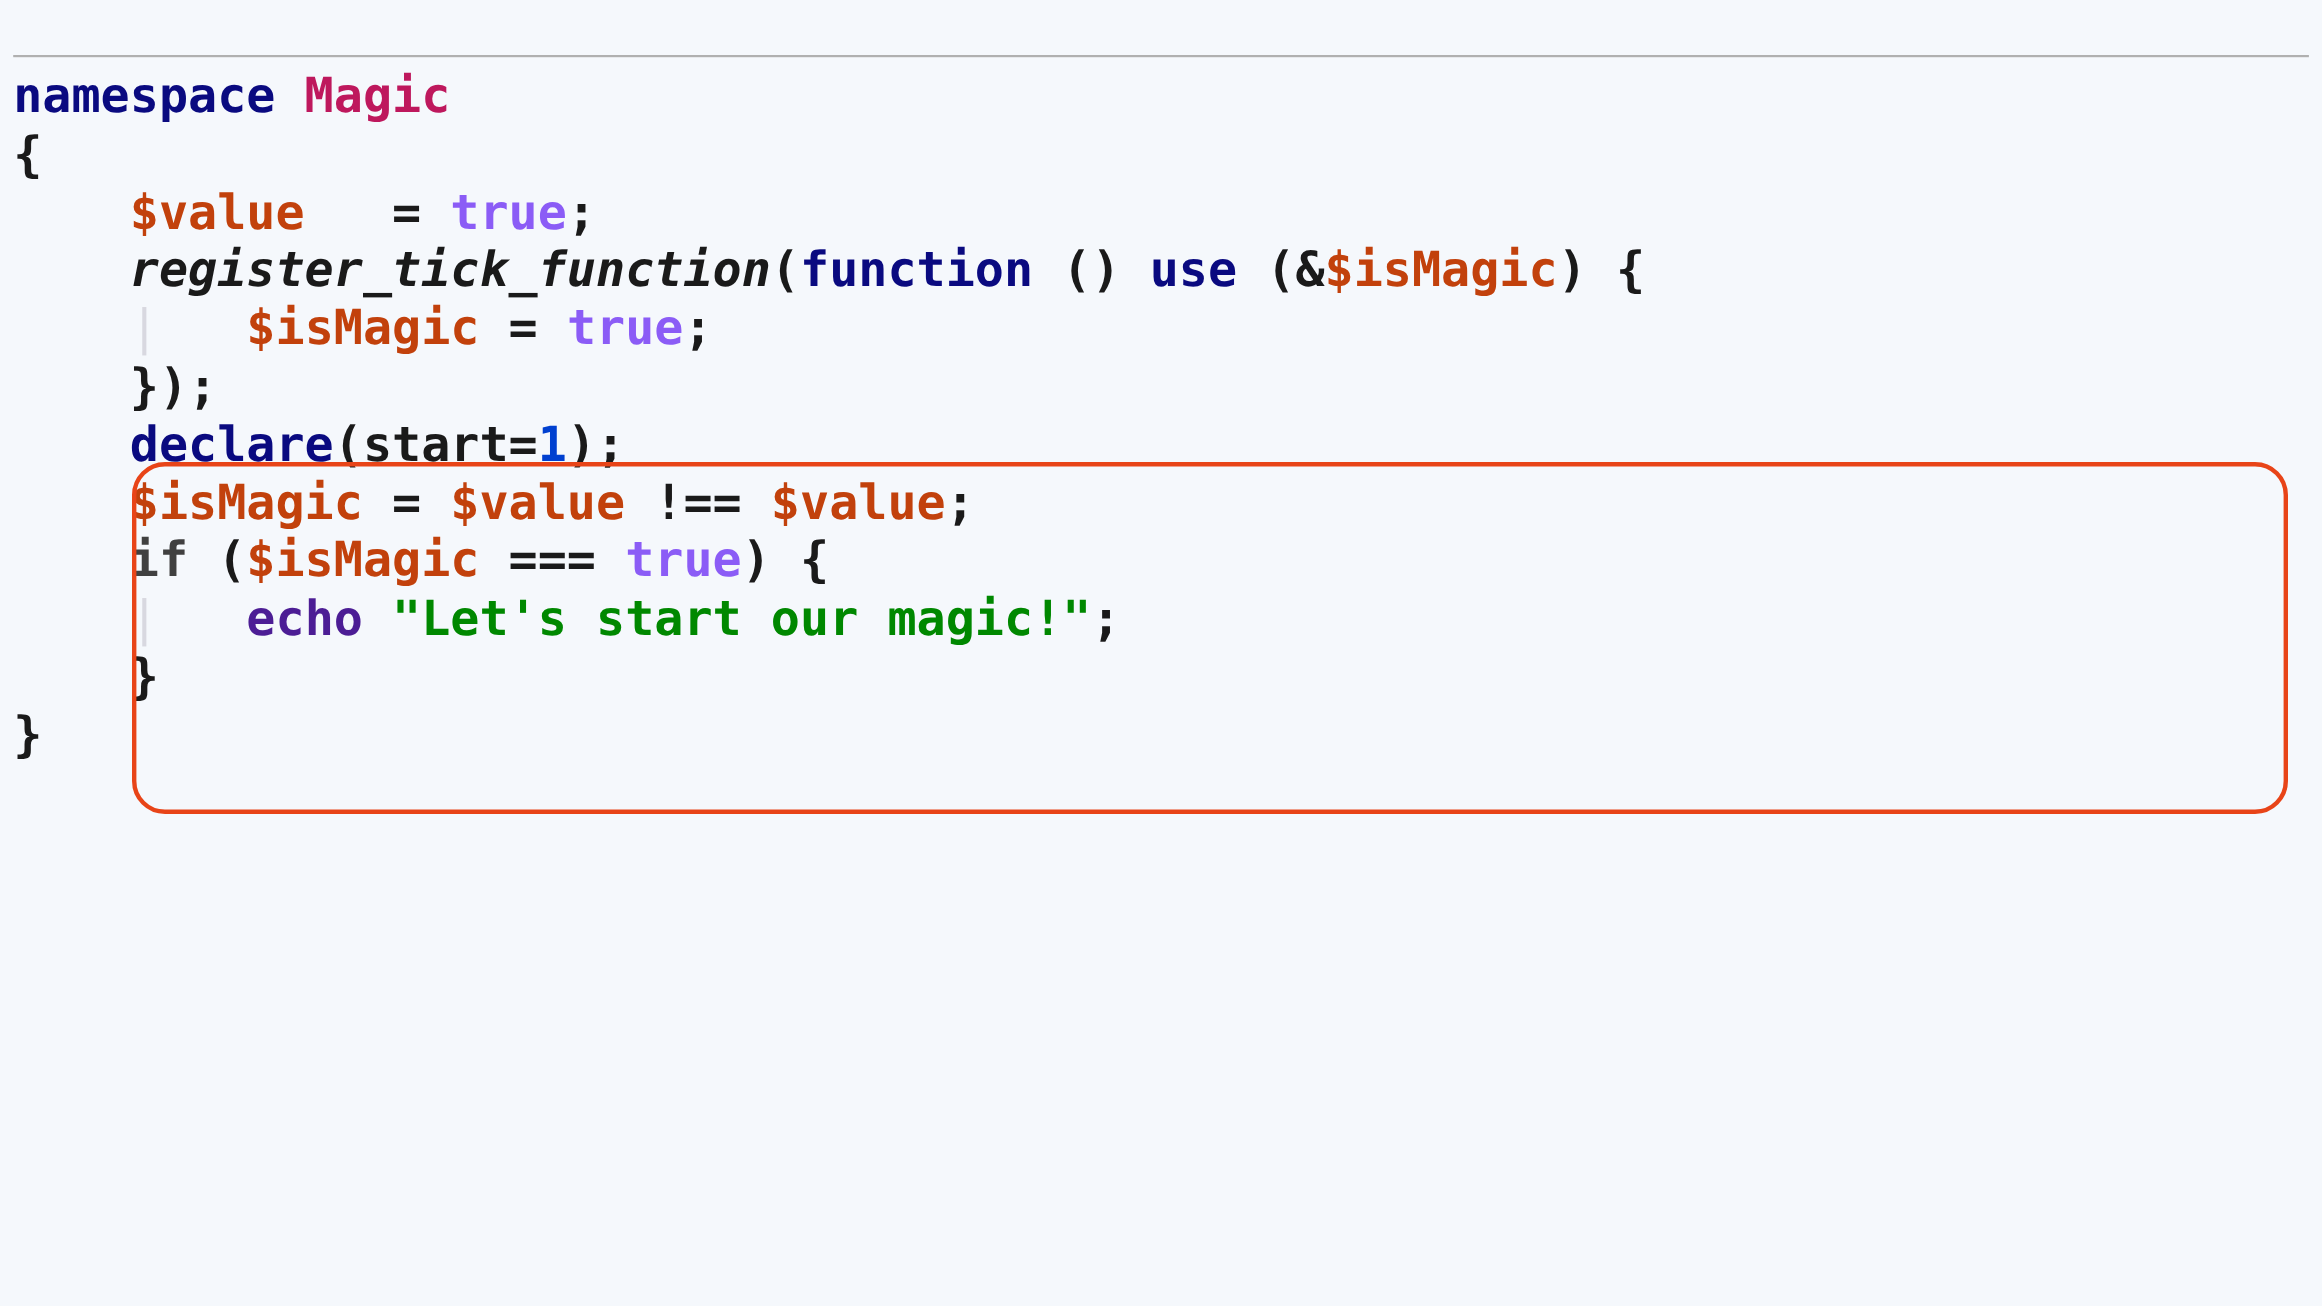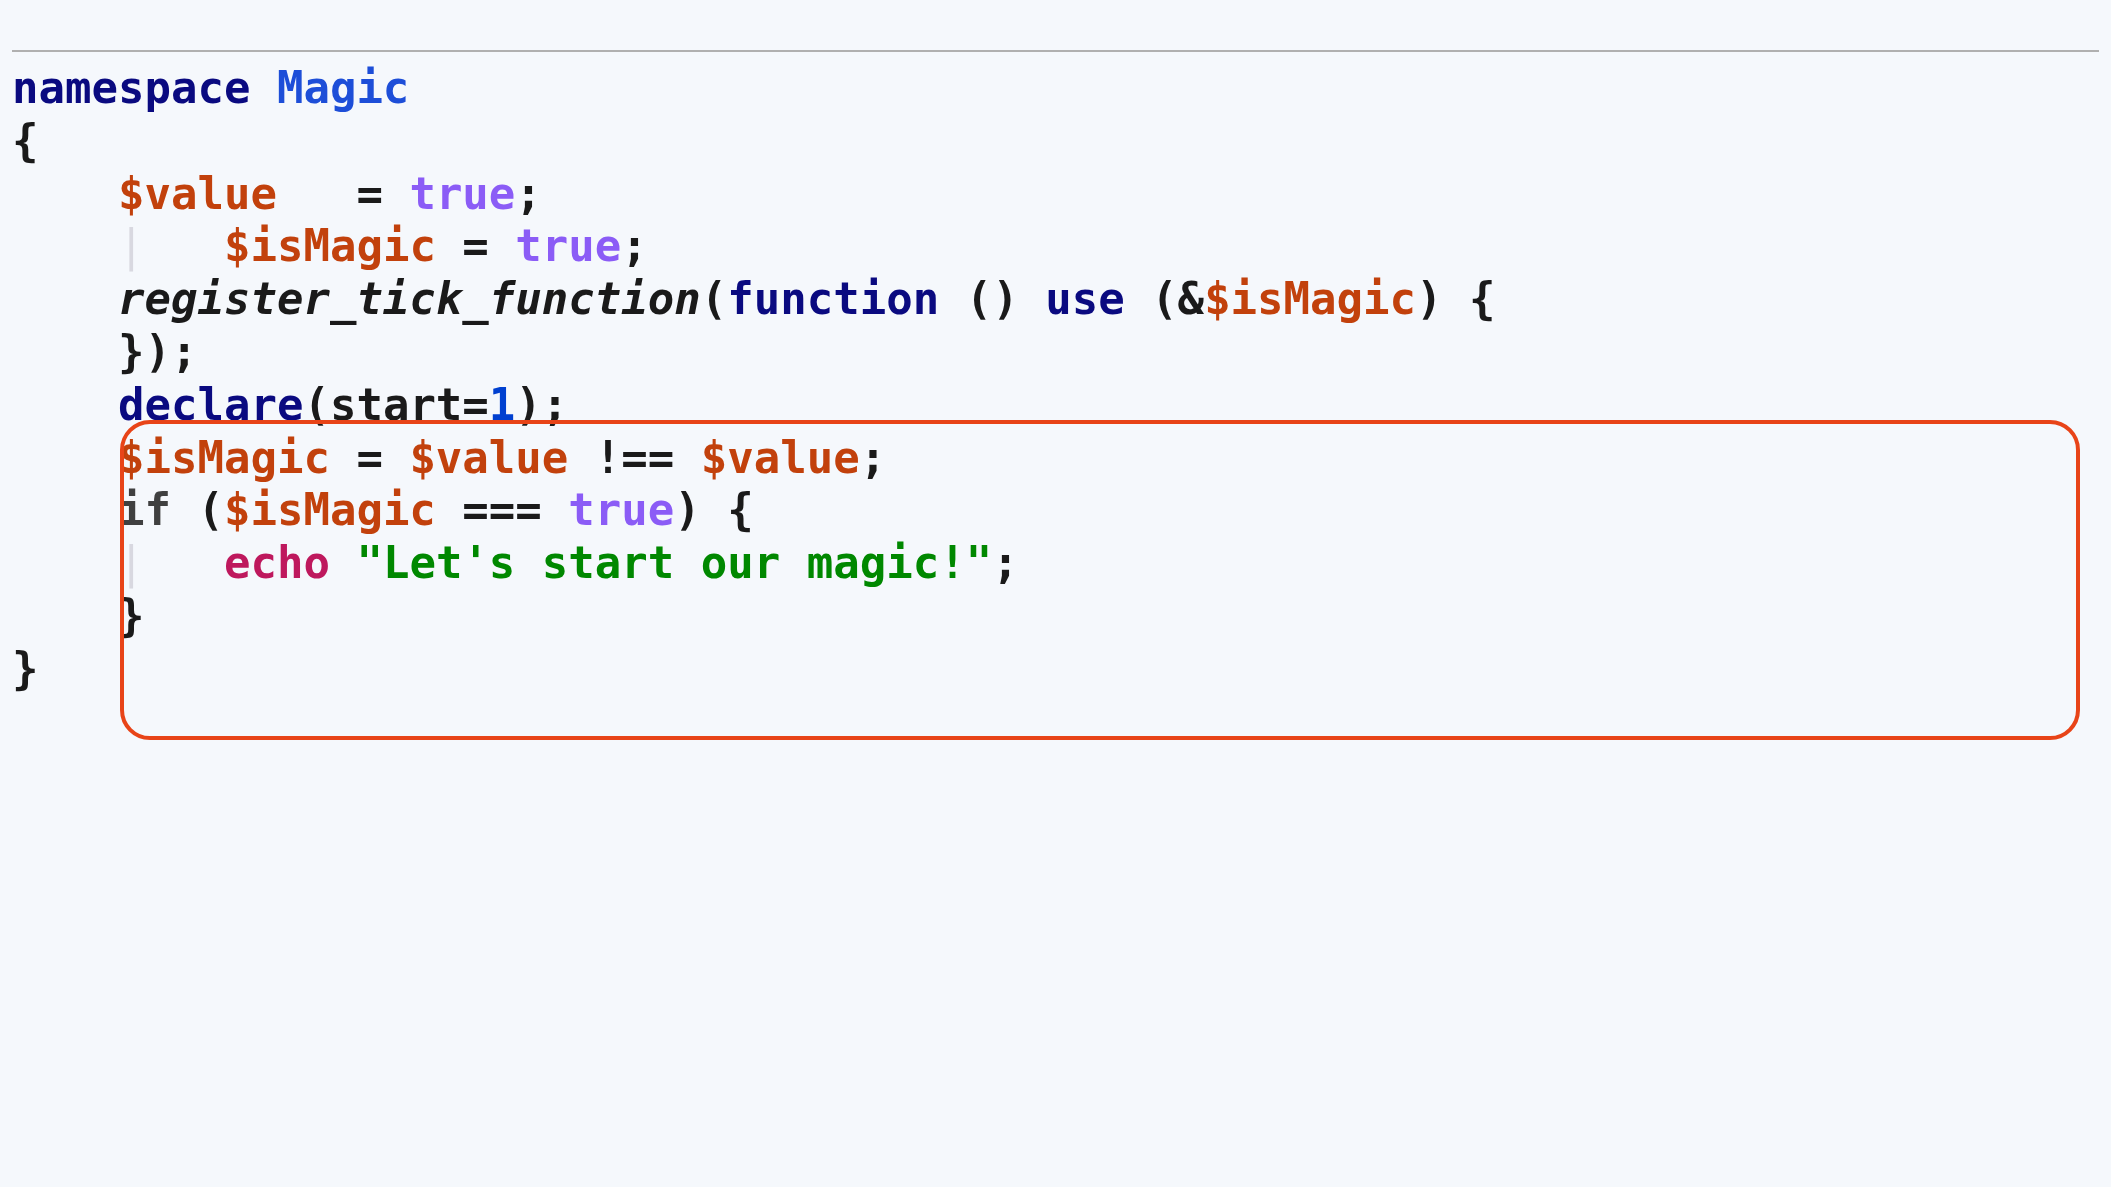--- a/index.html
+++ b/index.html
@@ -45,34 +45,34 @@
     
     .kw-use {
       color: #0a0a80;
     }
     
     .kw-if {
       color: #404040;
     }
     
     .kw-echo {
-      color: #be185d;
+      color: #4c1d95;
       margin-top: 32px;
     }
     
     .kw-true {
       color: #8b5cf6;
     }
     
     .identifier {
       color: #1a1a1a;
     }
     
     .namespace-name {
-      color: #1d4ed8;
+      color: #be185d;
     }
     
     .variable {
       color: #c2410c;
     }
     
     .number {
       color: #0040d0;
     }
     
@@ -112,23 +112,23 @@
 
 
 <hr class="divider">
 
 <div class="code-line"><span class="kw-namespace">namespace</span><span class="namespace-name"> Magic</span></div>
 
 <div class="code-line"><span class="punct">{</span></div>
 
 <div class="code-line"><span>    </span><span class="variable">$value</span><span>   </span><span class="punct">= </span><span class="kw-true">true</span><span class="punct">;</span></div>
 
+<div class="code-line"><span>    </span><span class="func-italic">register_tick_function</span><span class="punct">(</span><span class="kw-function">function</span><span class="punct"> () </span><span class="kw-use">use</span><span class="punct"> (&amp;</span><span class="variable">$isMagic</span><span class="punct">) {</span></div>
+
 <div class="code-line"><span>    </span><span class="indent-guide">|</span><span>   </span><span class="variable">$isMagic</span><span class="punct"> = </span><span class="kw-true">true</span><span class="punct">;</span></div>
-
-<div class="code-line"><span>    </span><span class="func-italic">register_tick_function</span><span class="punct">(</span><span class="kw-function">function</span><span class="punct"> () </span><span class="kw-use">use</span><span class="punct"> (&amp;</span><span class="variable">$isMagic</span><span class="punct">) {</span></div>
 
 <div class="code-line"><span>    </span><span class="punct">});</span></div>
 
 <div class="code-line"><span>    </span><span class="kw-declare">declare</span><span class="punct">(</span><span class="identifier">start</span><span class="punct">=</span><span class="number">1</span><span class="punct">);</span></div>
 
 <div class="code-line"><span>    </span><span class="variable">$isMagic</span><span class="punct"> = </span><span class="variable">$value</span><span class="punct"> !== </span><span class="variable">$value</span><span class="punct">;</span></div>
 
 <div class="code-line"><span>    </span><span class="kw-if">if</span><span class="punct"> (</span><span class="variable">$isMagic</span><span class="punct"> === </span><span class="kw-true">true</span><span class="punct">) {</span></div>
 
 <div class="code-line"><span>    </span><span class="indent-guide">|</span><span>   </span><span class="kw-echo">echo</span><span> </span><span class="string">"Let's start our magic!"</span><span class="punct">;</span></div>

